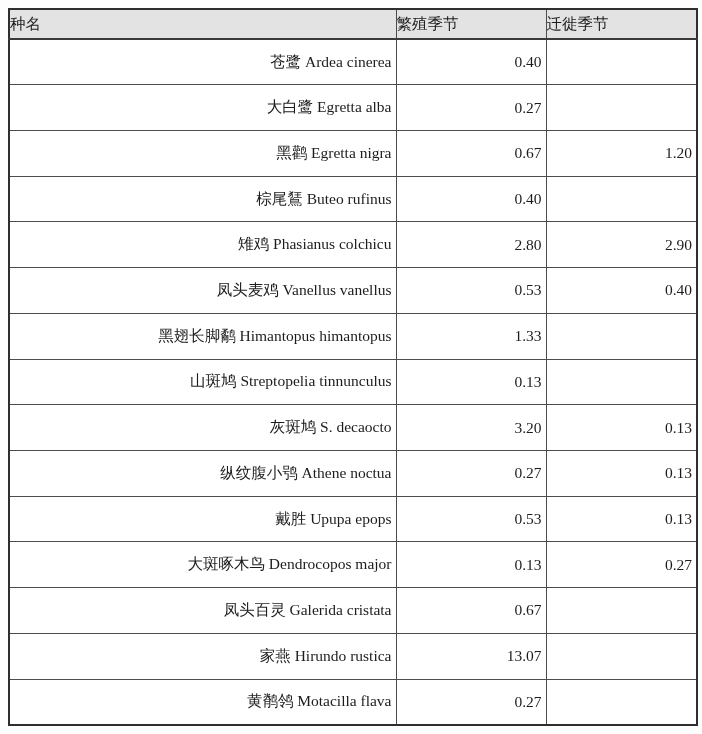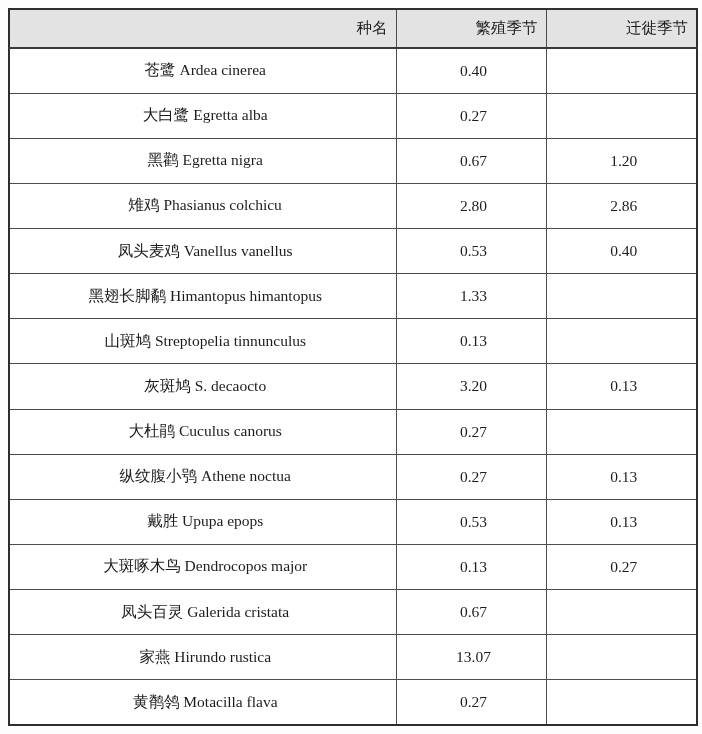--- a/index.html
+++ b/index.html
@@ -38,30 +38,30 @@
     box-sizing: border-box;
     overflow: hidden;
     white-space: nowrap;
   }
   table.species-table thead tr {
     height: 30px;
   }
   table.species-table th {
     background: #e3e3e3;
     font-weight: normal;
-    text-align: right;
+    text-align: left;
     vertical-align: middle;
-    padding: 8px;
+    padding: 0;
     border-bottom: 2px solid #3a3a3a;
   }
   table.species-table tbody tr {
     height: 34px;
   }
   table.species-table td {
-    text-align: center;
+    text-align: right;
     vertical-align: middle;
     padding: 0 4px 0 9px;
     background: #ffffff;
   }
 </style>
 </head>
 <body>
 
 <div class="page">
   <table class="species-table">
@@ -87,48 +87,48 @@
           <td>大白鹭 Egretta alba</td>
           <td>0.27</td>
           <td></td>
         </tr>
         <tr>
           <td>黑鹳 Egretta nigra</td>
           <td>0.67</td>
           <td>1.20</td>
         </tr>
         <tr>
+          <td>棕尾鵟 Buteo rufinus</td>
+          <td>0.40</td>
+          <td></td>
+        </tr>
+        <tr>
           <td>雉鸡 Phasianus colchicu</td>
           <td>2.80</td>
-          <td>2.86</td>
+          <td>2.90</td>
         </tr>
         <tr>
           <td>凤头麦鸡 Vanellus vanellus</td>
           <td>0.53</td>
           <td>0.40</td>
         </tr>
         <tr>
           <td>黑翅长脚鹬 Himantopus himantopus</td>
           <td>1.33</td>
           <td></td>
         </tr>
         <tr>
           <td>山斑鸠 Streptopelia tinnunculus</td>
           <td>0.13</td>
           <td></td>
         </tr>
         <tr>
           <td>灰斑鸠 S. decaocto</td>
           <td>3.20</td>
           <td>0.13</td>
-        </tr>
-        <tr>
-          <td>大杜鹃 Cuculus canorus</td>
-          <td>0.27</td>
-          <td></td>
         </tr>
         <tr>
           <td>纵纹腹小鸮 Athene noctua</td>
           <td>0.27</td>
           <td>0.13</td>
         </tr>
         <tr>
           <td>戴胜 Upupa epops</td>
           <td>0.53</td>
           <td>0.13</td>

